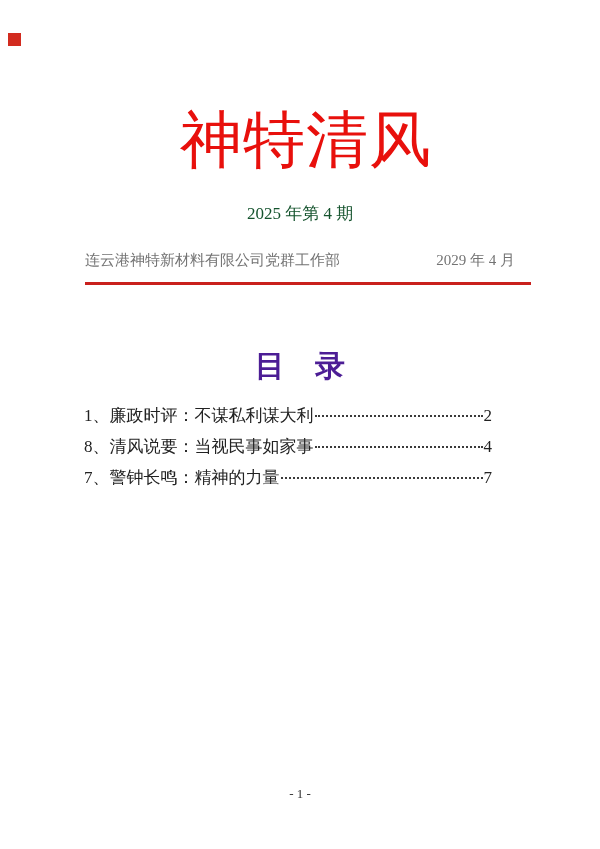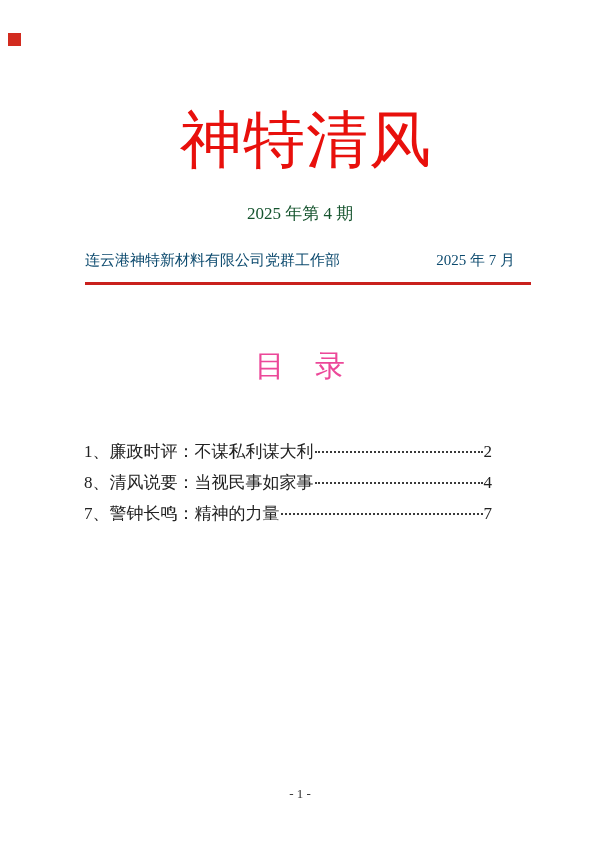--- a/index.html
+++ b/index.html
@@ -35,38 +35,38 @@
     line-height:26px;
     color:#14532d;
   }
   .pub-row{
     position:absolute;top:250px;left:85px;width:430px;
     display:flex;
     justify-content:space-between;
     align-items:baseline;
     font-size:15px;
     line-height:20px;
-    color:#0c4a6e;
+    color:#737373;
   }
   .rule{
     position:absolute;top:282px;left:85px;width:446px;height:3px;
     background:#c9201d;
   }
   .toc-heading{
     position:absolute;top:346px;left:0;right:0;
     margin:0;
     text-align:center;
     font-size:30px;
     line-height:40px;
-    font-weight:normal;
-    color:#ec4899;
+    font-weight:bold;
+    color:#4c1d95;
     white-space:pre;
   }
   .toc{
-    position:absolute;top:436px;left:84px;width:408px;
+    position:absolute;top:400px;left:84px;width:408px;
   }
   .toc-row{
     display:flex;
     align-items:center;
     height:31px;
     font-size:17px;
     color:#222222;
     white-space:nowrap;
   }
   .toc-label{flex:0 0 auto;}
@@ -92,21 +92,21 @@
 <div class="page">
 
   <div class="red-mark"></div>
 
   <h1 class="title">神特清风</h1>
 
   <div class="issue-line">2025 年第 4 期</div>
 
   <div class="pub-row">
     <span>连云港神特新材料有限公司党群工作部</span>
-    <span>2025 年 7 月</span>
+    <span>2029 年 4 月</span>
   </div>
 
   <div class="rule"></div>
 
   <h2 class="toc-heading">目　录</h2>
 
   <div class="toc">
     <div class="toc-row">
       <span class="toc-label">1、廉政时评：不谋私利谋大利</span>
       <span class="toc-leader"></span>

